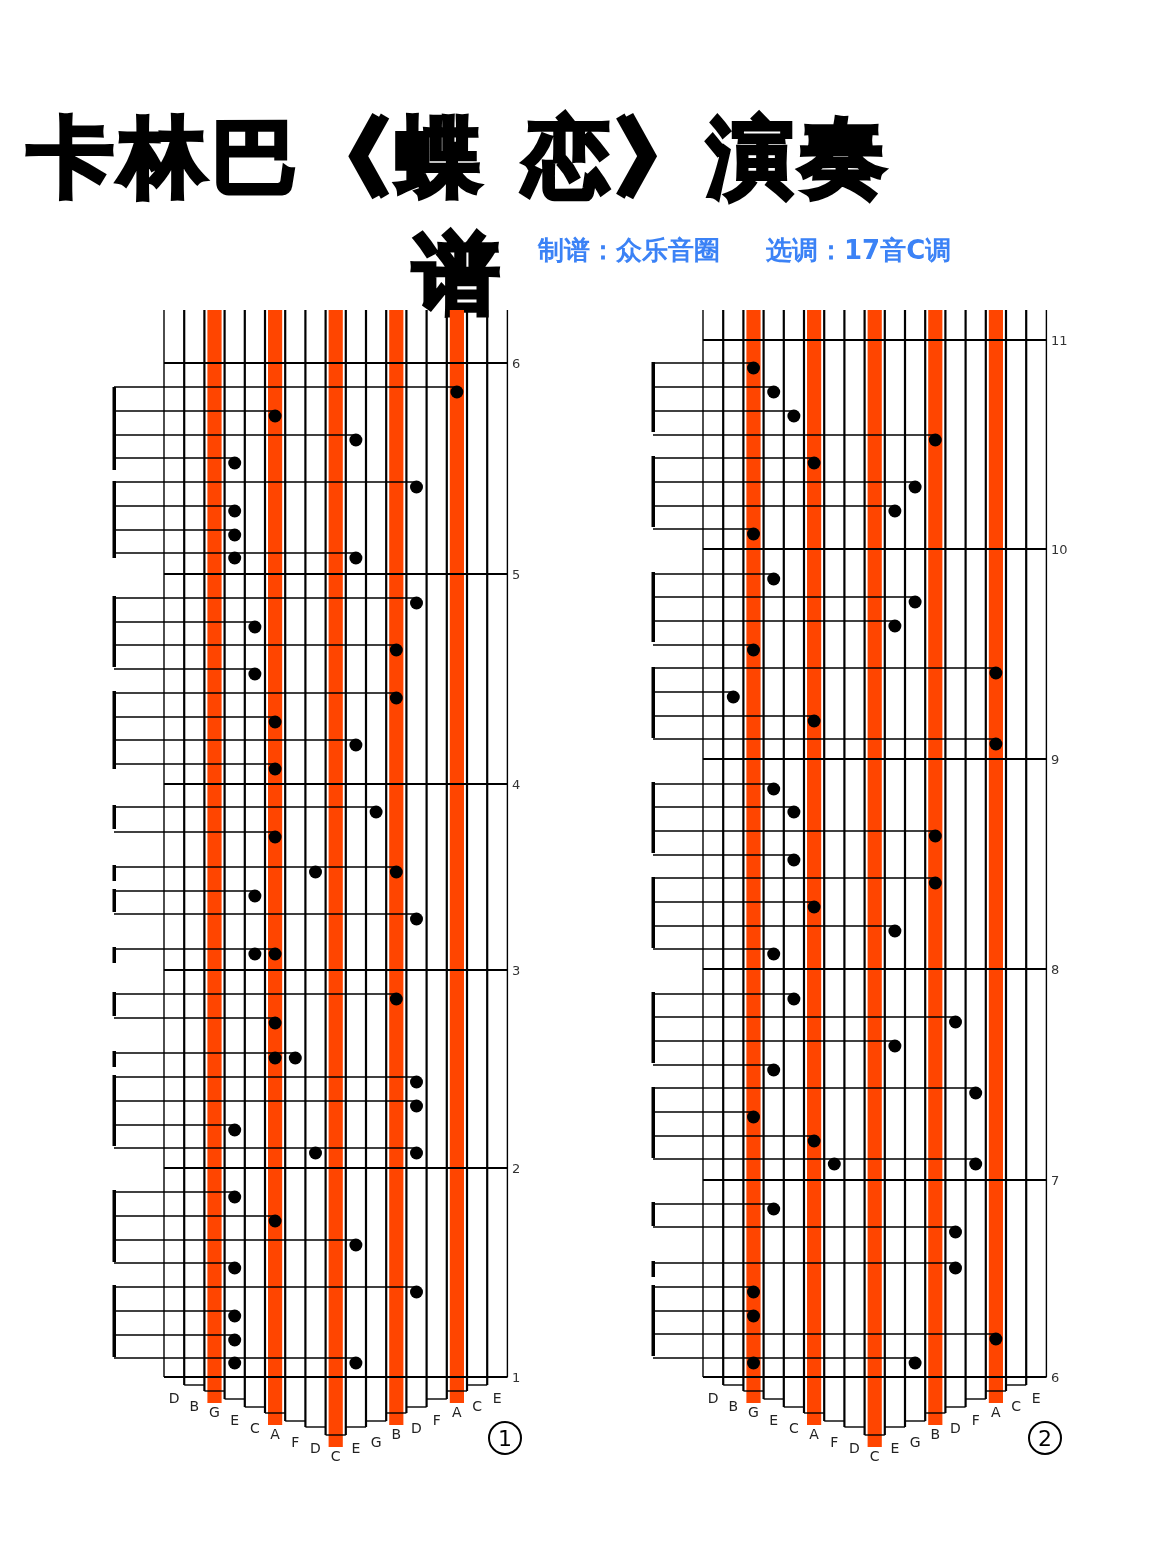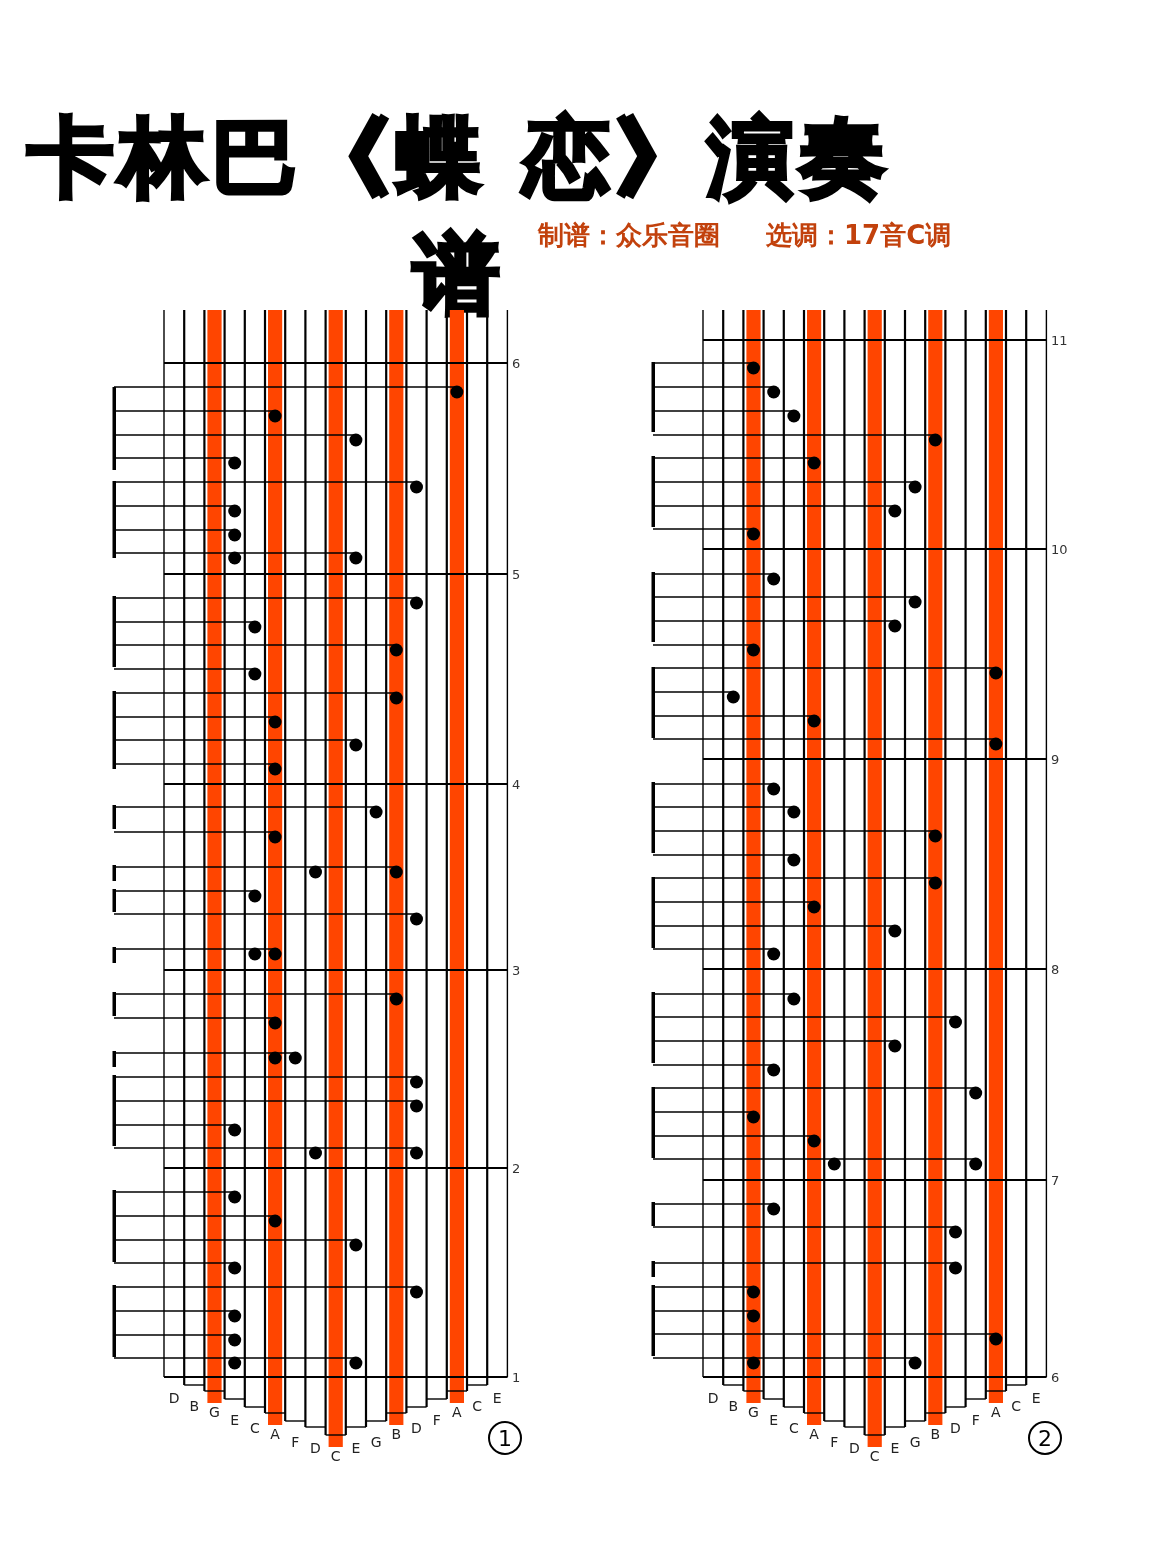--- a/index.html
+++ b/index.html
@@ -1,22 +1,22 @@
 <!DOCTYPE html>
 <html><head>
 <meta charset="utf-8">
 <style>
   html, body { margin: 0; padding: 0; background: #ffffff; }
   body { width: 1152px; height: 1565px; position: relative; overflow: hidden;
          font-family: "DejaVu Sans", "Liberation Sans", sans-serif; }
   .title { position: absolute; left: 0; top: 100px; width: 919px; text-align: center;
            font-size: 86px; font-weight: 900; letter-spacing: 6px; color: #000;
            font-family: "DejaVu Sans", sans-serif; -webkit-text-stroke: 4px #000; }
-  .subtitle { position: absolute; top: 218px; left: 538px; font-size: 26px; font-weight: bold;
-              color: #c2410c; white-space: nowrap; font-family: "DejaVu Sans", sans-serif; }
+  .subtitle { position: absolute; top: 233px; left: 538px; font-size: 26px; font-weight: bold;
+              color: #3b82f6; white-space: nowrap; font-family: "DejaVu Sans", sans-serif; }
   .subtitle span { display: inline-block; }
   .subtitle .gap { width: 46px; }
   svg.chart { position: absolute; left: 0; top: 0; }
   .measure-num { font-family: "DejaVu Sans", sans-serif; font-size: 13px; fill: #333; }
   .tine-label { font-family: "DejaVu Sans", sans-serif; font-size: 14px; fill: #222; }
   .page-num { font-family: "DejaVu Sans", sans-serif; font-size: 22px; fill: #000; }
 </style>
 </head>
 <body>
 

